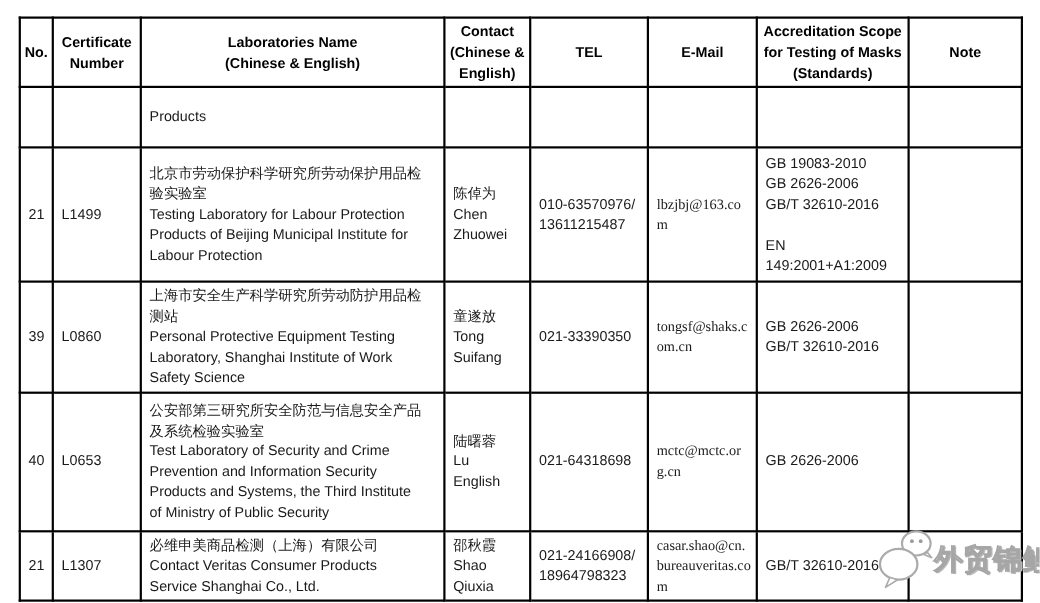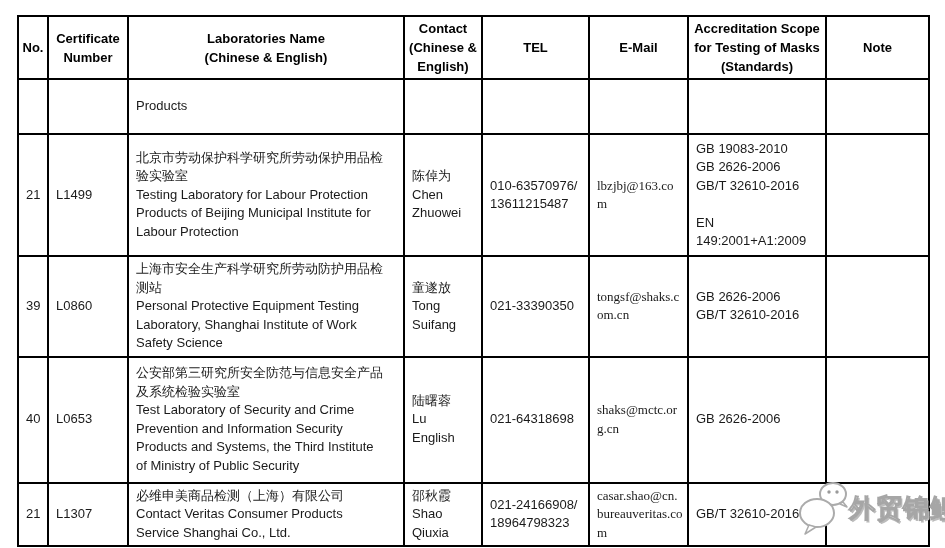--- a/index.html
+++ b/index.html
@@ -169,21 +169,21 @@
       <td>公安部第三研究所安全防范与信息安全产品
 及系统检验实验室
 Test Laboratory of Security and Crime
 Prevention and Information Security
 Products and Systems, the Third Institute
 of Ministry of Public Security</td>
       <td>陆曙蓉
 Lu
 English</td>
       <td>021-64318698</td>
-      <td class="c-email">shaks@mctc.org.cn</td>
+      <td class="c-email">mctc@mctc.org.cn</td>
       <td>GB 2626-2006</td>
       <td></td>
     </tr>
 
     <tr class="r-41">
       <td class="c-no">21</td>
       <td>L1307</td>
       <td>必维申美商品检测（上海）有限公司
 Contact Veritas Consumer Products
 Service Shanghai Co., Ltd.</td>

